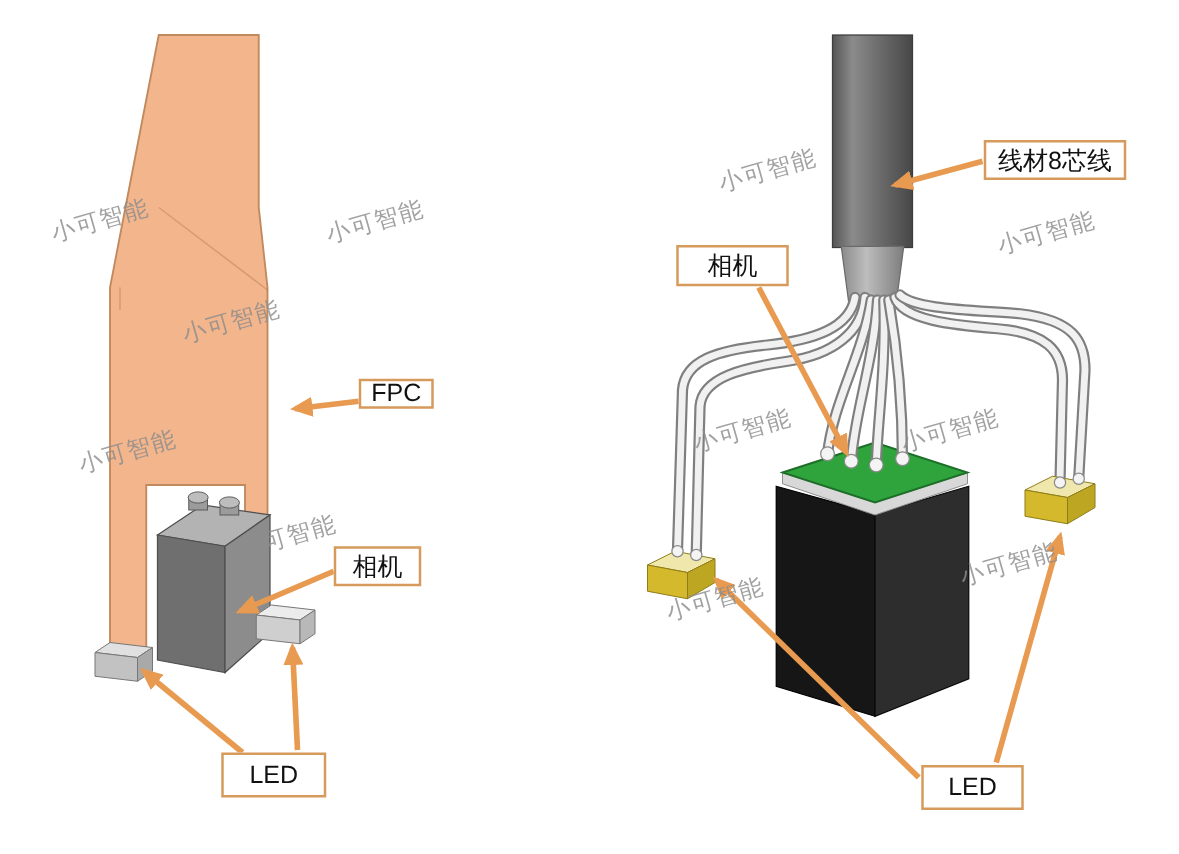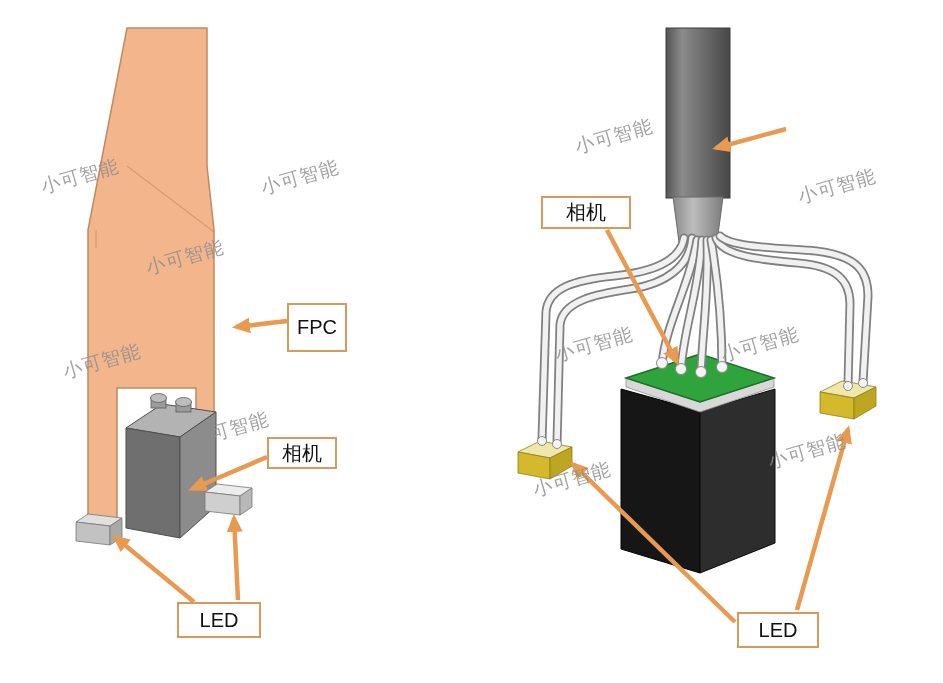--- a/index.html
+++ b/index.html
@@ -166,19 +166,20 @@
   <span class="wm" style="left:143px;top:256px;">小可智能</span>
   <span class="wm" style="left:60px;top:360px;">小可智能</span>
   <span class="wm" style="left:188px;top:428px;">小可智能</span>
   <span class="wm" style="left:572px;top:135px;">小可智能</span>
   <span class="wm" style="left:795px;top:185px;">小可智能</span>
   <span class="wm" style="left:552px;top:343px;">小可智能</span>
   <span class="wm" style="left:718px;top:343px;">小可智能</span>
   <span class="wm" style="left:530px;top:478px;">小可智能</span>
   <span class="wm" style="left:765px;top:450px;">小可智能</span>
 
-  <div class="label" style="left:287px;top:303px;width:60px;height:49px;">FPC</div>
+  <div class="label" style="left:287px;top:303px;width:60px;height:24px;">FPC</div>
   <div class="label" style="left:267px;top:437px;width:70px;height:32px;">相机</div>
   <div class="label" style="left:177px;top:602px;width:84px;height:36px;">LED</div>
+  <div class="label" style="left:787px;top:112px;width:114px;height:32px;">线材8芯线</div>
   <div class="label" style="left:541px;top:196px;width:90px;height:33px;">相机</div>
   <div class="label" style="left:737px;top:612px;width:82px;height:36px;">LED</div>
 
 </div>
 
 </body></html>

